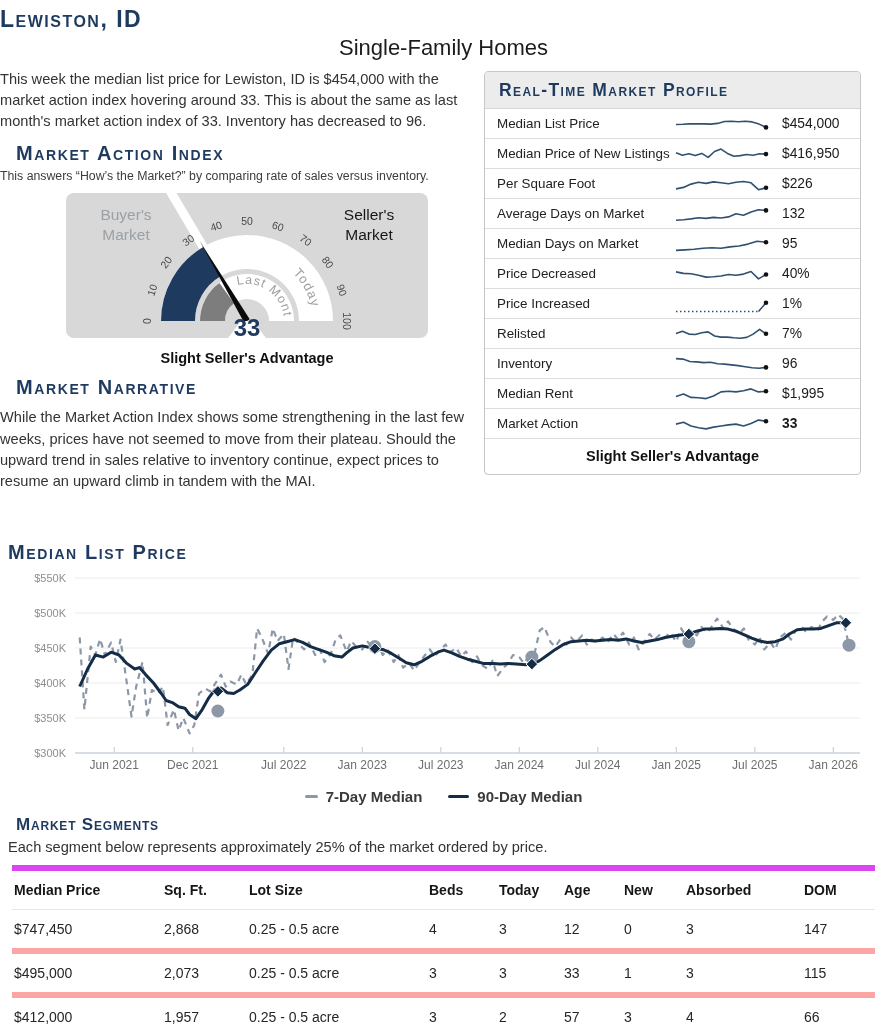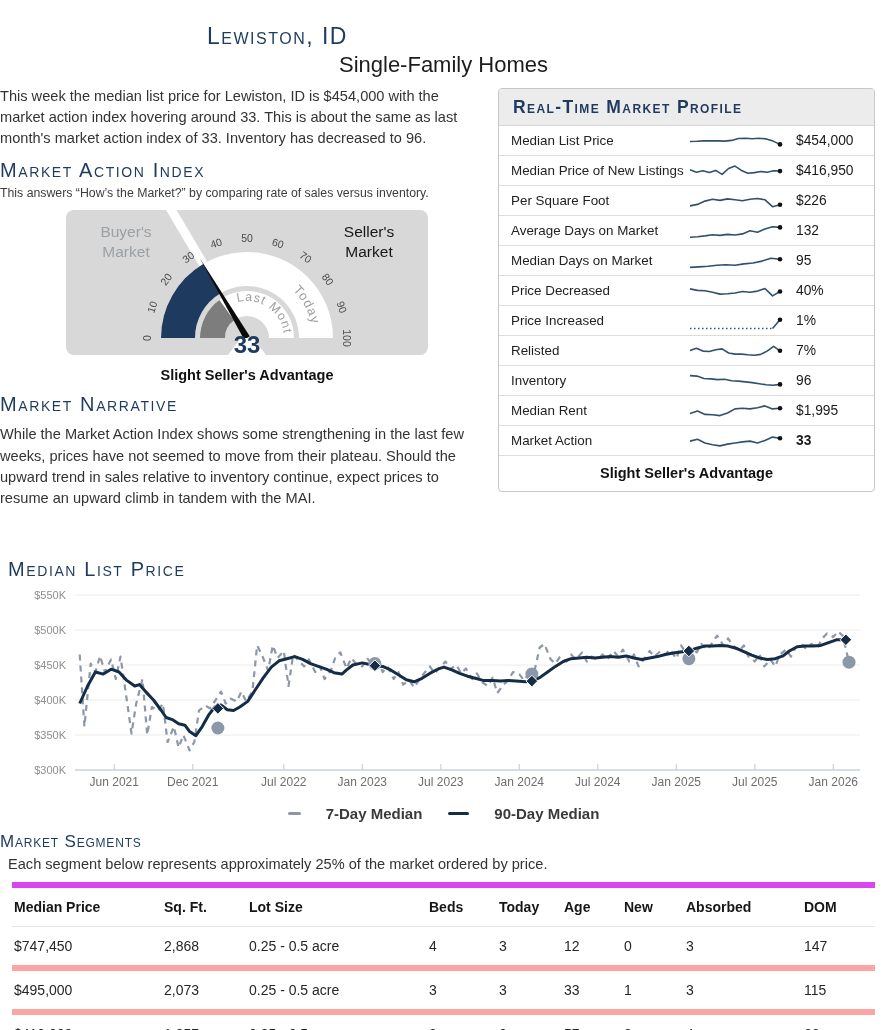--- a/index.html
+++ b/index.html
@@ -1,46 +1,46 @@
 <!DOCTYPE html>
 <html><head>
 <meta charset="utf-8">
 <style>
   html,body{margin:0;padding:0;background:#fff;}
   body{width:887px;height:1030px;font-family:"Liberation Sans",sans-serif;color:#2b2b2b;overflow:hidden;}
   .page{position:relative;width:887px;height:1030px;background:#fff;}
-  .title{width:555px;text-align:center;font-variant:small-caps;font-weight:400;font-size:23px;
-         letter-spacing:1.5px;color:#1e3a5f;padding-top:6px;margin-top:17px;}
+  .title{width:555px;font-variant:small-caps;font-weight:700;font-size:23px;
+         letter-spacing:1.5px;color:#1e3a5f;padding-top:6px;}
   .subtitle{width:100%;text-align:center;font-size:22px;color:#1c1c1c;margin-top:2px;}
   .top{position:relative;min-height:462px;}
   .left-col{width:484px;box-sizing:border-box;}
   .intro{font-size:14.6px;line-height:1.45;margin:8px 0 6px 0;color:#333;}
-  h2.sc{font-variant:small-caps;font-weight:400;color:#1e3a5f;letter-spacing:1.6px;
-        font-size:20px;margin:10px 0 4px 0;}
+  h2.sc{font-variant:small-caps;font-weight:700;color:#1e3a5f;letter-spacing:1.6px;
+        font-size:20px;margin:10px 0 4px 16px;}
   h2.sc.small{font-size:17px;letter-spacing:0.8px;}
   .small-note{font-size:12.3px;color:#3c3c3c;margin:4px 0 10px 0;}
   .gauge-wrap{margin-left:66px;width:362px;}
   .gauge-caption{width:362px;margin-left:66px;text-align:center;font-weight:700;font-size:14.5px;
                  color:#111;margin-top:8px;margin-bottom:2px;}
   
-  .profile-panel{position:absolute;top:2px;right:12px;width:375px;background:#fff;
+  .profile-panel{position:absolute;top:2px;right:26px;width:375px;background:#fff;
                  border:1px solid #c6c6c6;border-radius:4px;overflow:hidden;}
   .panel-header{background:#ececec;border-bottom:1px solid #d5d5d5;padding:8px 14px 7px 14px;
                 font-variant:small-caps;font-weight:600;font-size:17.5px;letter-spacing:1.4px;color:#1e3a5f;}
   .prow{display:flex;align-items:center;padding:3px 12px;border-bottom:1px solid #ddd;height:23px;}
   .plabel{flex:1;font-size:13.4px;color:#222;}
   .spark{width:100px;height:24px;flex:0 0 100px;}
   .pvalue{flex:0 0 66px;text-align:left;padding-left:10px;font-size:13.8px;color:#1a1a1a;}
   .pvalue.bold{font-weight:700;}
   .panel-footer{text-align:center;font-weight:700;font-size:14.5px;color:#111;padding:9px 0 10px 0;}
   
   .chart-block{margin-top:2px;}
   #mlp-chart{display:block;}
   .legend{display:flex;justify-content:center;gap:26px;align-items:center;margin-top:8px;}
-  .legend-item{display:flex;align-items:center;gap:25px;font-size:15px;font-weight:700;color:#3a3a3a;}
+  .legend-item{display:flex;align-items:center;gap:8px;font-size:15px;font-weight:700;color:#3a3a3a;}
   .lsample{display:inline-block;border-radius:2px;}
   .lsample.gray{width:13px;height:3px;background:#8c97a7;}
   .lsample.navy{width:21px;height:3.5px;background:#142c46;}
   
   .seg-sub{font-size:14.6px;color:#333;margin:4px 0 10px 8px;}
   .segments{margin:6px 12px 0 12px;border-collapse:collapse;width:863px;table-layout:fixed;}
   .segments th{font-size:14px;font-weight:700;color:#161616;text-align:left;
                border-top:6px solid #d946ef;border-bottom:1px solid #e6e6e6;padding:11px 4px 11px 2px;}
   .segments td{font-size:14px;color:#262626;border-bottom:6px solid #fca5a5;padding:11px 4px 11px 2px;}
   .seg-head{margin-left:8px;}

